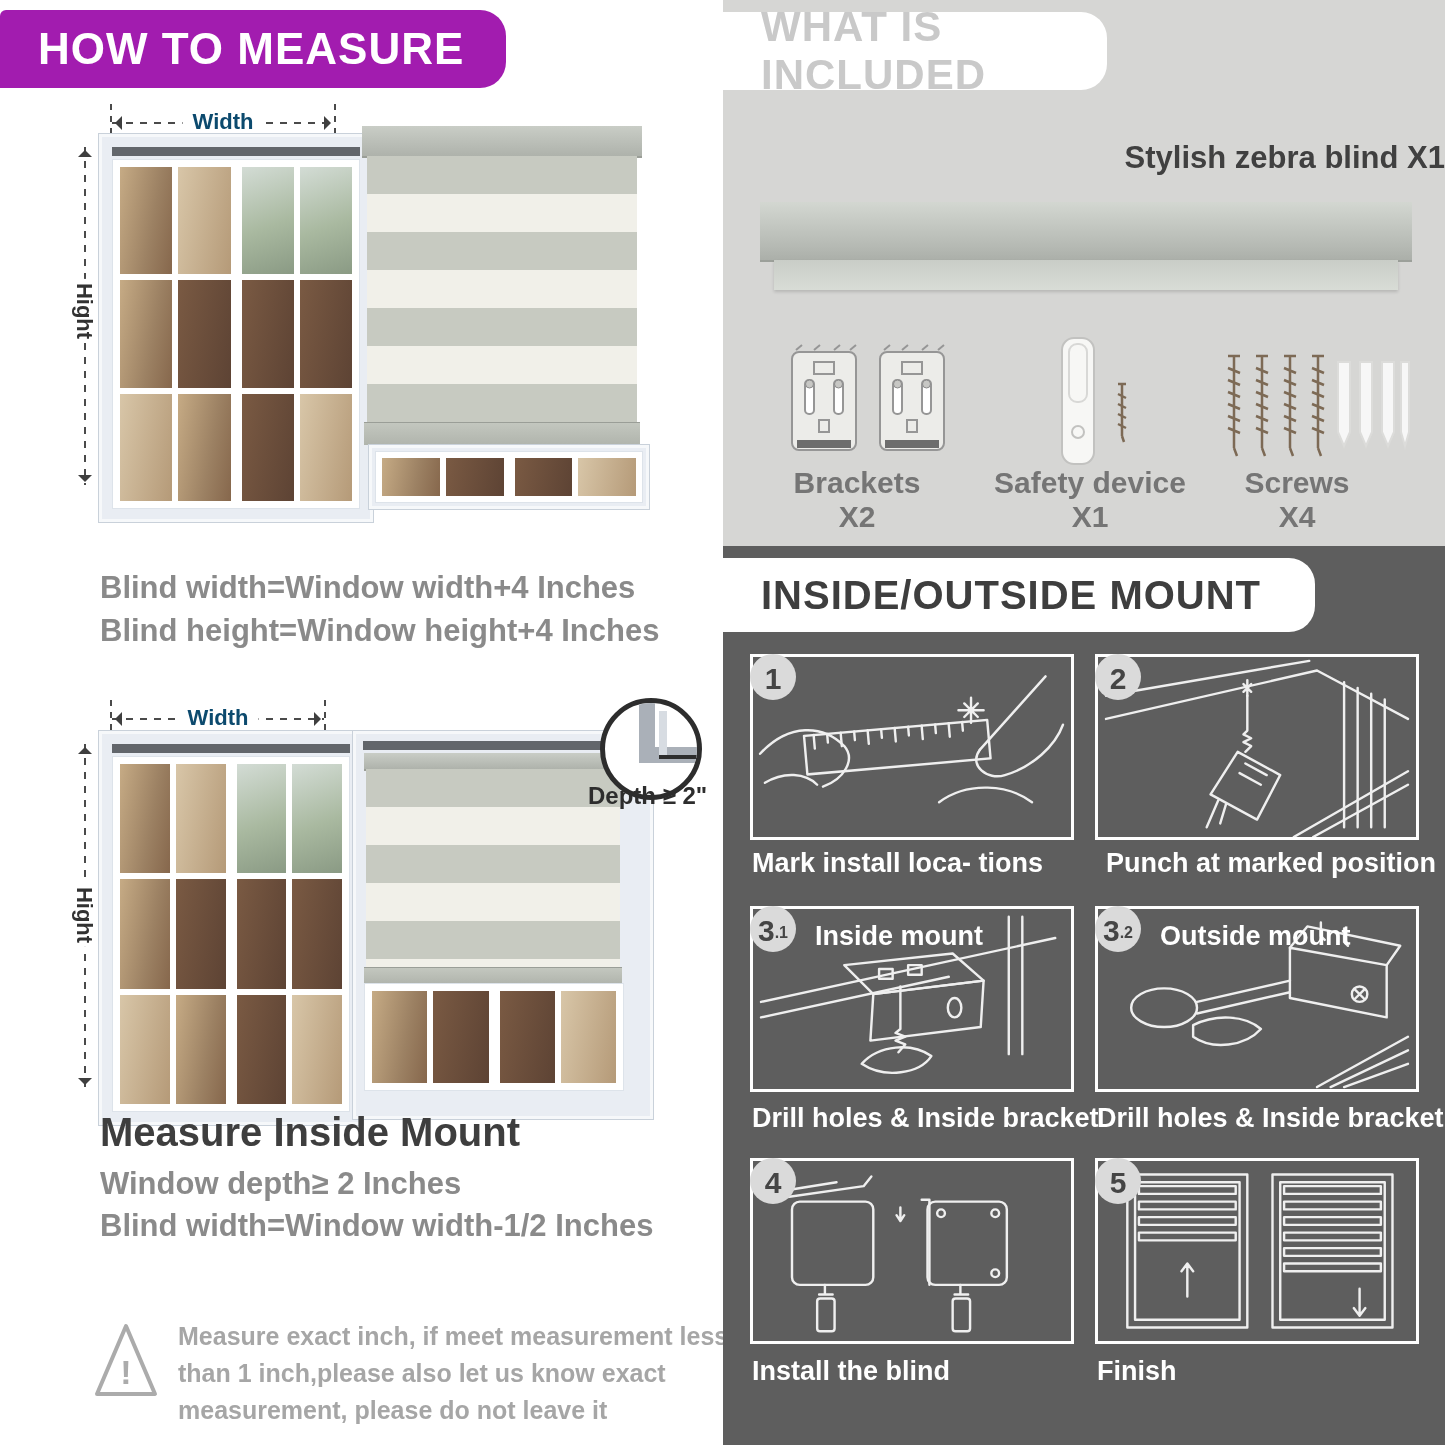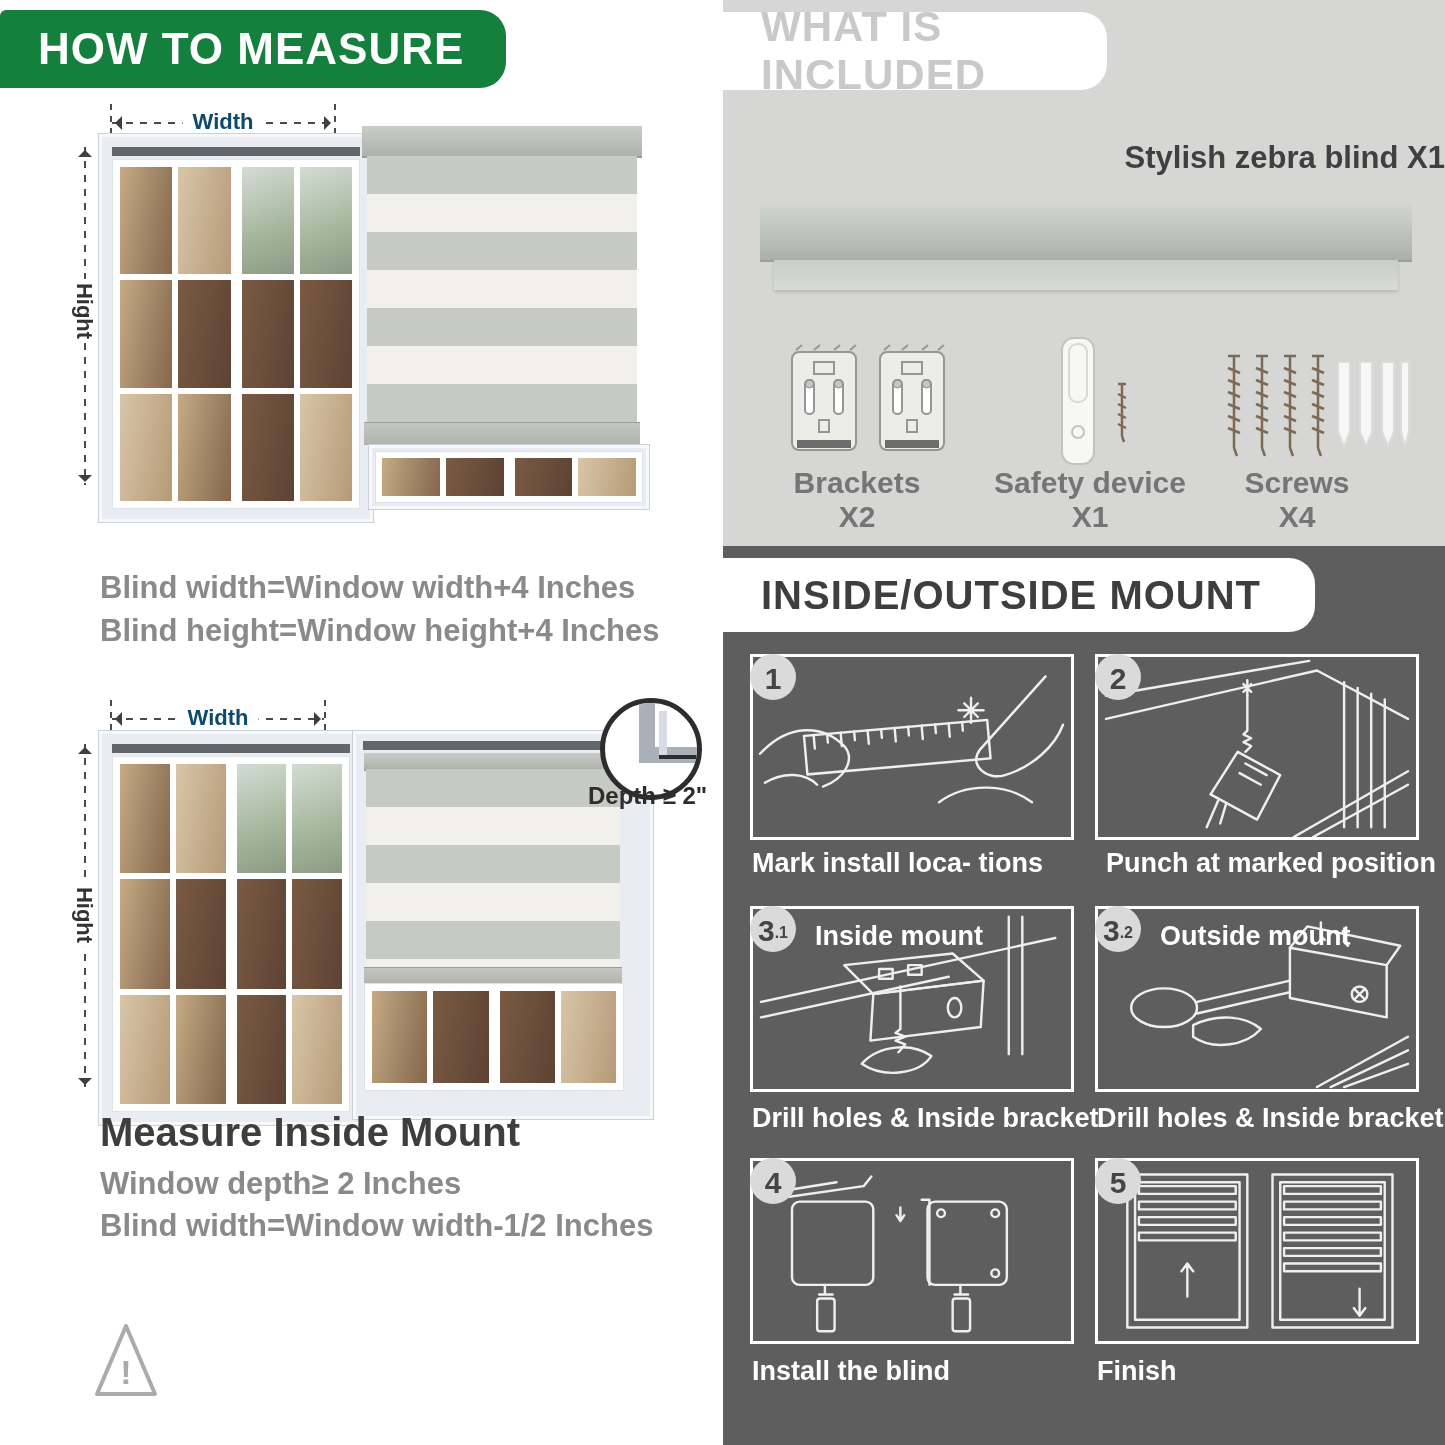--- a/index.html
+++ b/index.html
@@ -1,21 +1,21 @@
 <!DOCTYPE html>
 <html><head>
 <meta charset="utf-8">
 <style>
   html,body{margin:0;padding:0;background:#fff;}
   .stage{position:relative;width:1445px;height:1445px;background:#fff;overflow:hidden;
          font-family:"Liberation Sans",sans-serif;}
   .abs{position:absolute;}
 
   
-  .hdr-left{left:0;top:10px;width:506px;height:78px;background:#15803d;
+  .hdr-left{left:0;top:10px;width:506px;height:78px;background:#a21caf;
             border-radius:6px 26px 26px 0;display:flex;align-items:center;}
   .hdr-left span{color:#fff;font-size:44px;font-weight:bold;letter-spacing:1px;padding-left:38px;}
 
   .h-measure{height:2px;background:repeating-linear-gradient(90deg,#4a4a4a 0 7px,transparent 7px 14px);}
   .h-measure .lbl{position:absolute;left:50%;top:-13px;transform:translateX(-50%);
                   background:#fff;padding:0 10px;font-size:22px;font-weight:bold;color:#0c4a6e;}
   .h-measure:before,.h-measure:after{content:"";position:absolute;top:-6px;border:7px solid transparent;}
   .h-measure:before{left:-4px;border-right-color:#3f3f3f;}
   .h-measure:after{right:-4px;border-left-color:#3f3f3f;}
   .tick-v{width:2px;background:repeating-linear-gradient(180deg,#4a4a4a 0 6px,transparent 6px 12px);}
@@ -191,20 +191,25 @@
   <div class="abs depth-lbl" style="left:588px;top:782px;">Depth ≥ 2"</div>
 
   <div class="abs sec-title" style="left:100px;top:1110px;">Measure Inside Mount</div>
   <div class="abs sec-line" style="left:100px;top:1166px;">Window depth≥ 2 Inches</div>
   <div class="abs sec-line" style="left:100px;top:1208px;">Blind width=Window width-1/2 Inches</div>
 
   <svg class="abs" style="left:92px;top:1320px;" width="68" height="82" viewBox="0 0 68 82">
     <path d="M34 6 L63 74 L5 74 Z" fill="none" stroke="#ababab" stroke-width="4" stroke-linejoin="round"></path>
     <text x="34" y="64" text-anchor="middle" font-size="34" font-weight="bold" fill="#ababab" font-family="Liberation Sans, sans-serif">!</text>
   </svg>
+  <div class="abs warn-text" style="left:178px;top:1318px;">
+    <div>Measure exact inch, if meet measurement less</div>
+    <div>than 1 inch,please also let us know exact</div>
+    <div>measurement, please do not leave it</div>
+  </div>
 
   <div class="abs panel-light"></div>
   <div class="abs hdr-included">
     <span>WHAT IS INCLUDED</span>
   </div>
   <div class="abs product-lbl">Stylish zebra blind X1</div>
 
   <div class="abs" style="left:760px;top:202px;width:652px;height:58px;background:linear-gradient(180deg,#d3d7d1,#b6bab4 75%,#abafa9);border-bottom:2px solid #9ca09a;"></div>
   <div class="abs" style="left:774px;top:260px;width:624px;height:30px;background:linear-gradient(180deg,#c9cdc7,#d8dcd6);box-shadow:0 2px 3px rgba(0,0,0,0.15);"></div>
 

